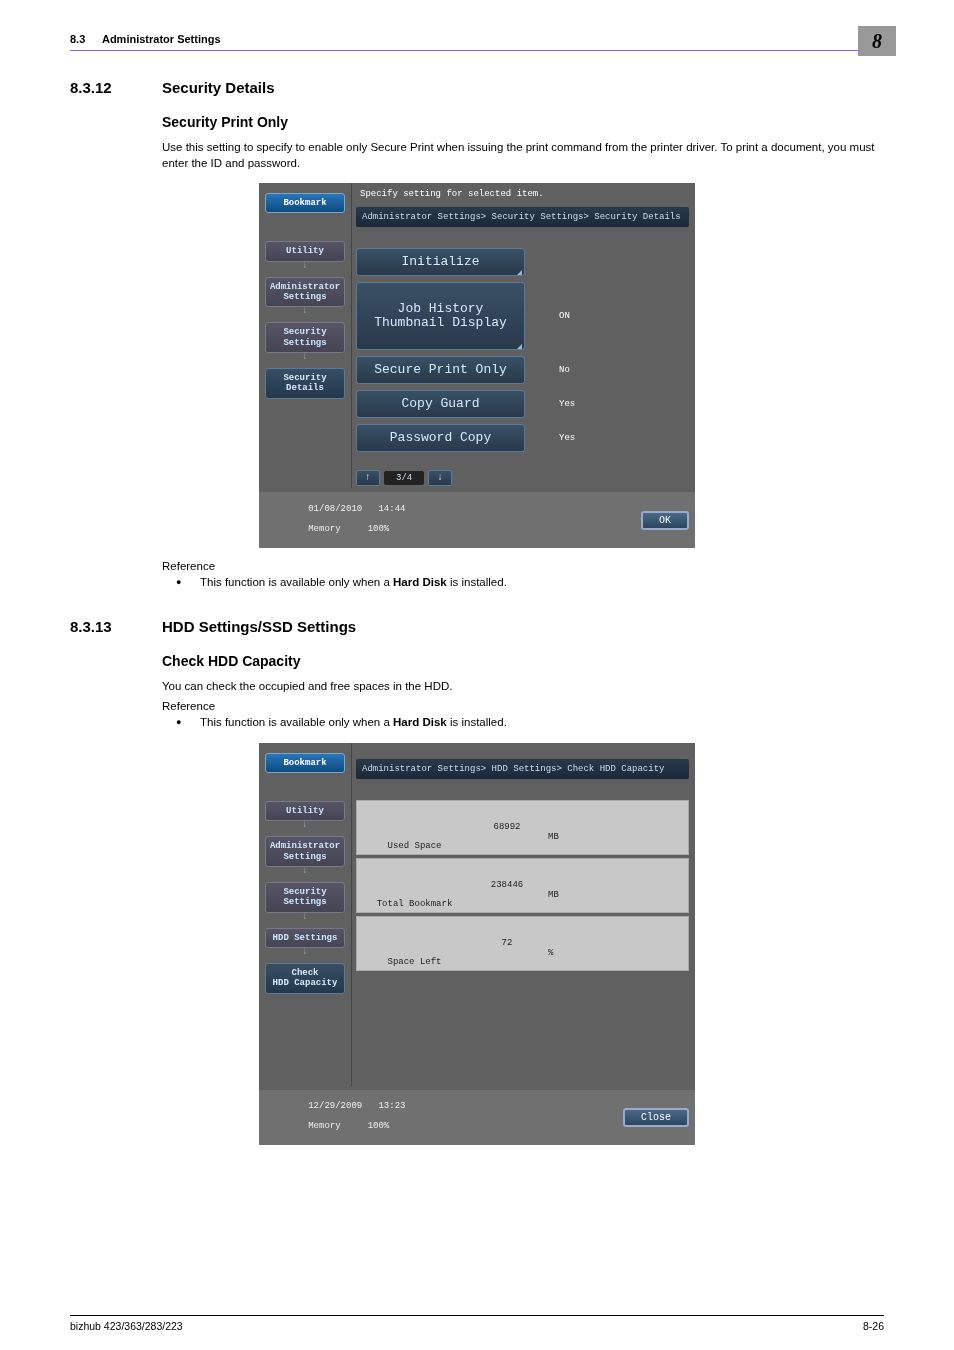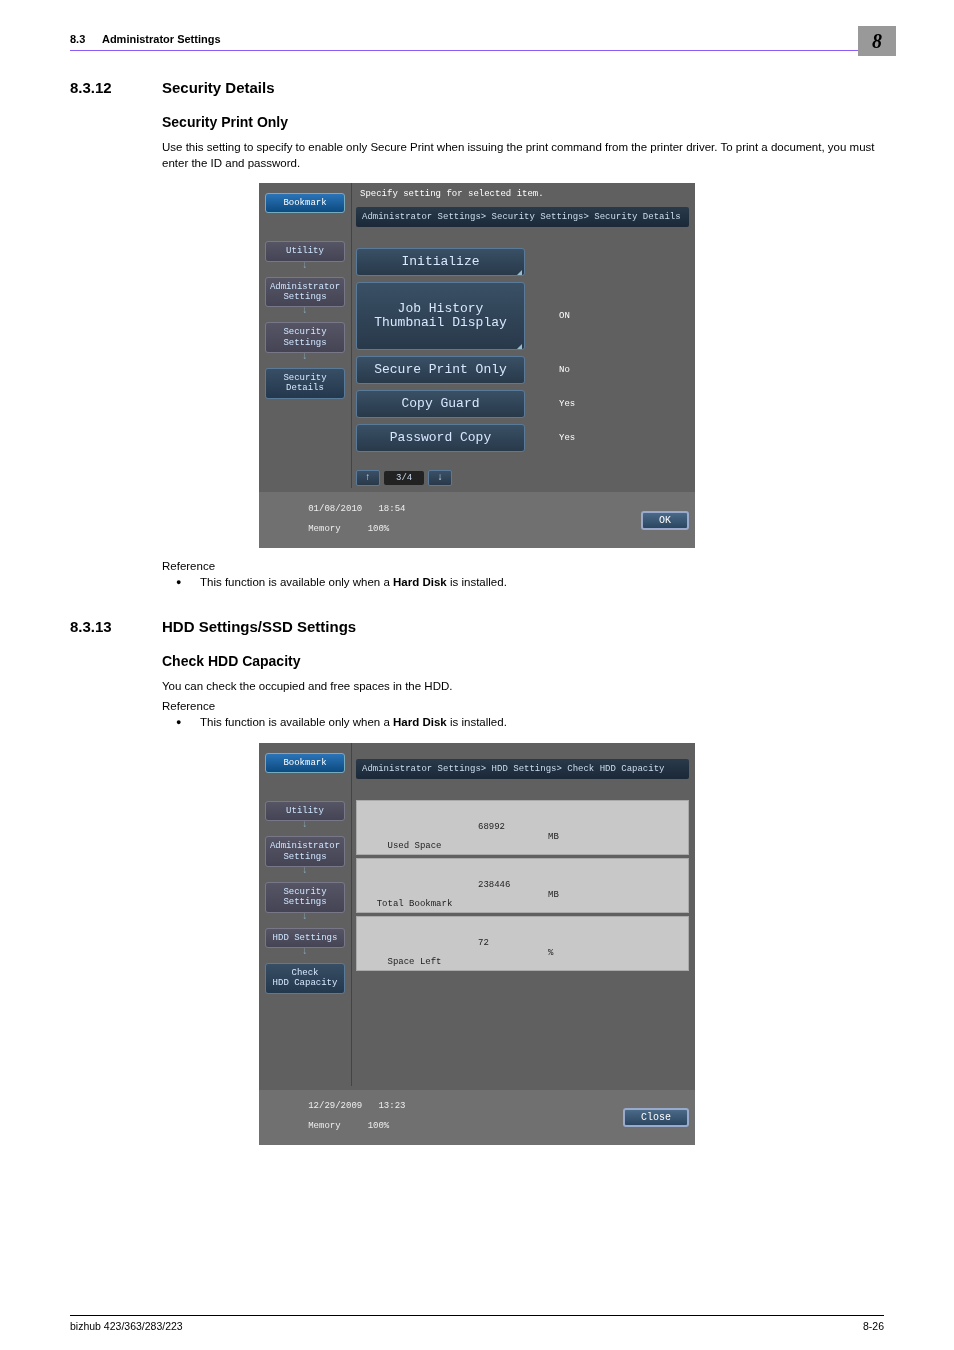--- a/index.html
+++ b/index.html
@@ -141,20 +141,21 @@
   }
   .side-btn, .side-btn-sel, .side-bookmark {
     display: block;
     text-align: center;
     padding: 4px 2px;
     margin: 6px 2px 0 2px;
     border-radius: 3px;
     font-size: 9px;
     line-height: 1.15;
     color: #cfe6ff;
+    font-weight: bold;
   }
   .side-bookmark {
     background: linear-gradient(#2a74b8, #0d4a80);
     color: #fff;
     margin-top: 4px;
     margin-bottom: 28px;
     border: 1px solid #7ab;
   }
   .side-btn {
     background: linear-gradient(#556, #445);
@@ -249,21 +250,21 @@
   .inforow {
     display: flex;
     background: #c8c8c8;
     color: #222;
     margin-bottom: 3px;
     border: 1px solid #aaa;
     align-items: center;
     font-size: 9px;
   }
   .inforow .lbl { width: 115px; text-align: center; padding: 3px; margin-top: 37px; }
-  .inforow .val { width: 70px; text-align: left; padding: 6px 6px; }
+  .inforow .val { width: 70px; text-align: center; padding: 6px 6px; }
   .inforow .unit { padding: 3px 6px; text-align: center; margin-top: 19px; }
 </style>
 </head>
 <body>
 
 <div class="page">
 
   <div class="header-row">
     <span class="header-left">
       <span class="secno">8.3</span>
@@ -327,21 +328,21 @@
 
         <div class="pager">
           <div class="pg-btn">↑</div>
           <div class="pg-num">3/4</div>
           <div class="pg-btn">↓</div>
         </div>
       </div>
     </div>
     <div class="panel-foot">
       <div class="meta-left">
-        <span>01/08/2010</span>&nbsp;&nbsp;&nbsp;<span>18:54</span><br>
+        <span>01/08/2010</span>&nbsp;&nbsp;&nbsp;<span>14:44</span><br>
         <span>Memory</span>&nbsp;&nbsp;&nbsp;&nbsp;&nbsp;<span>100%</span>
       </div>
       <div class="ok-btn">OK</div>
     </div>
   </div>
 
   <div class="reference">Reference</div>
   <ul class="ref-list">
     <li>
       <span>This function is available only when a </span><b>Hard Disk</b><span> is installed.</span>

